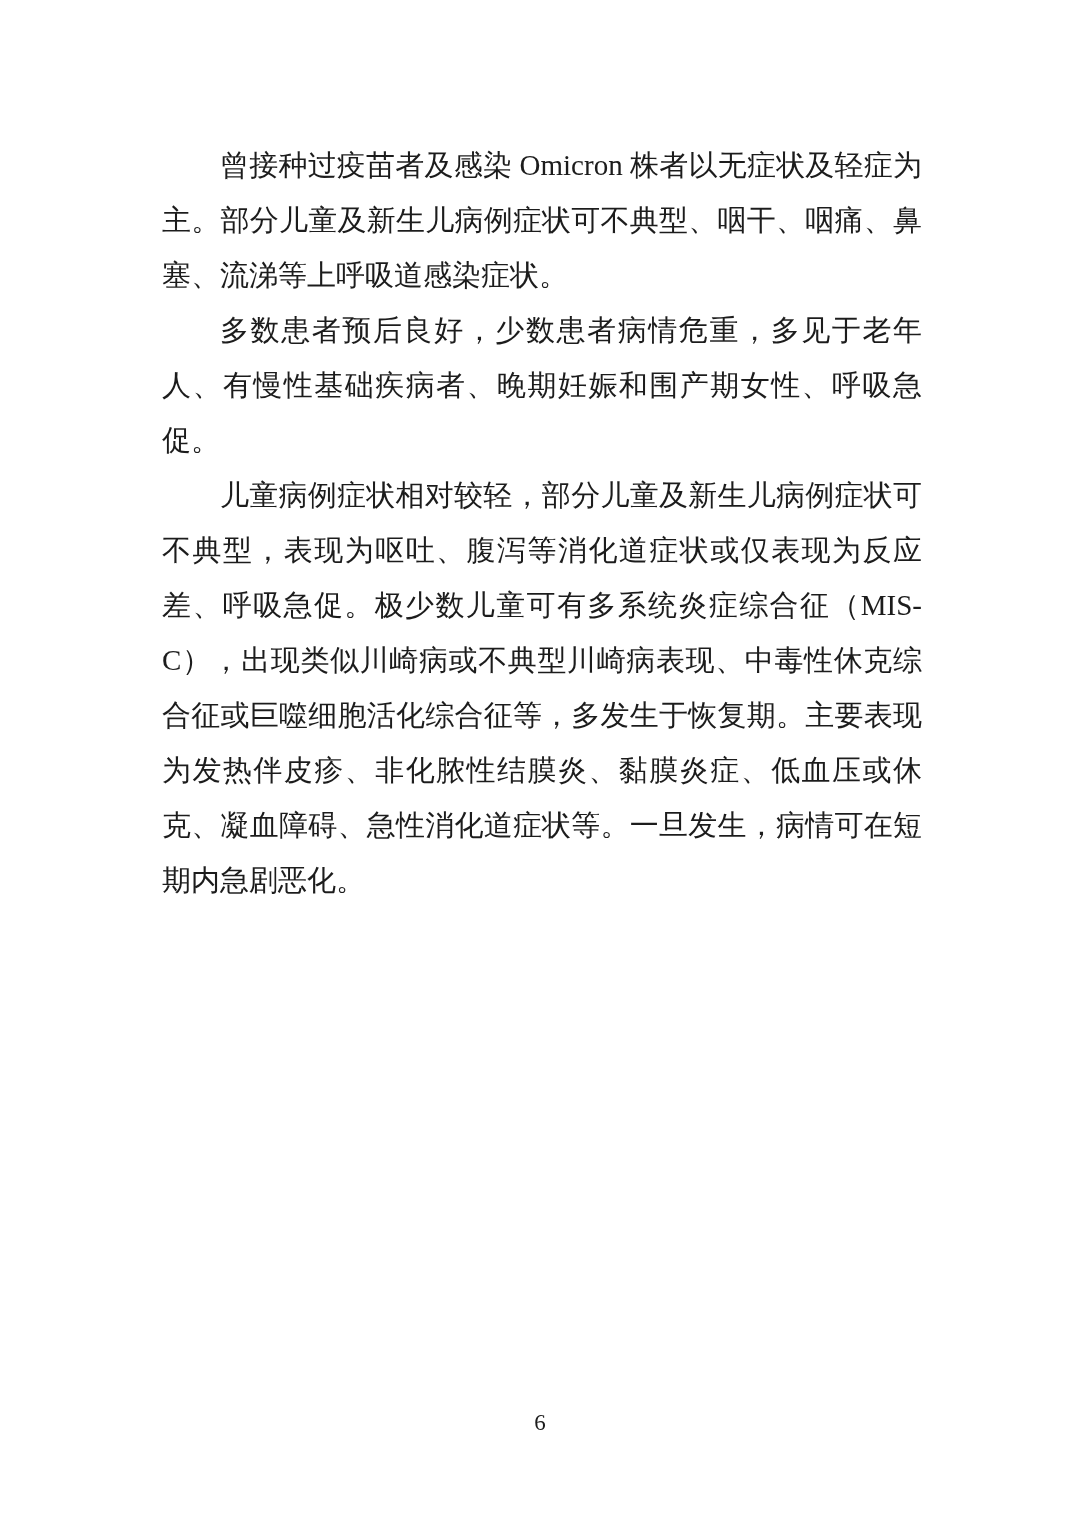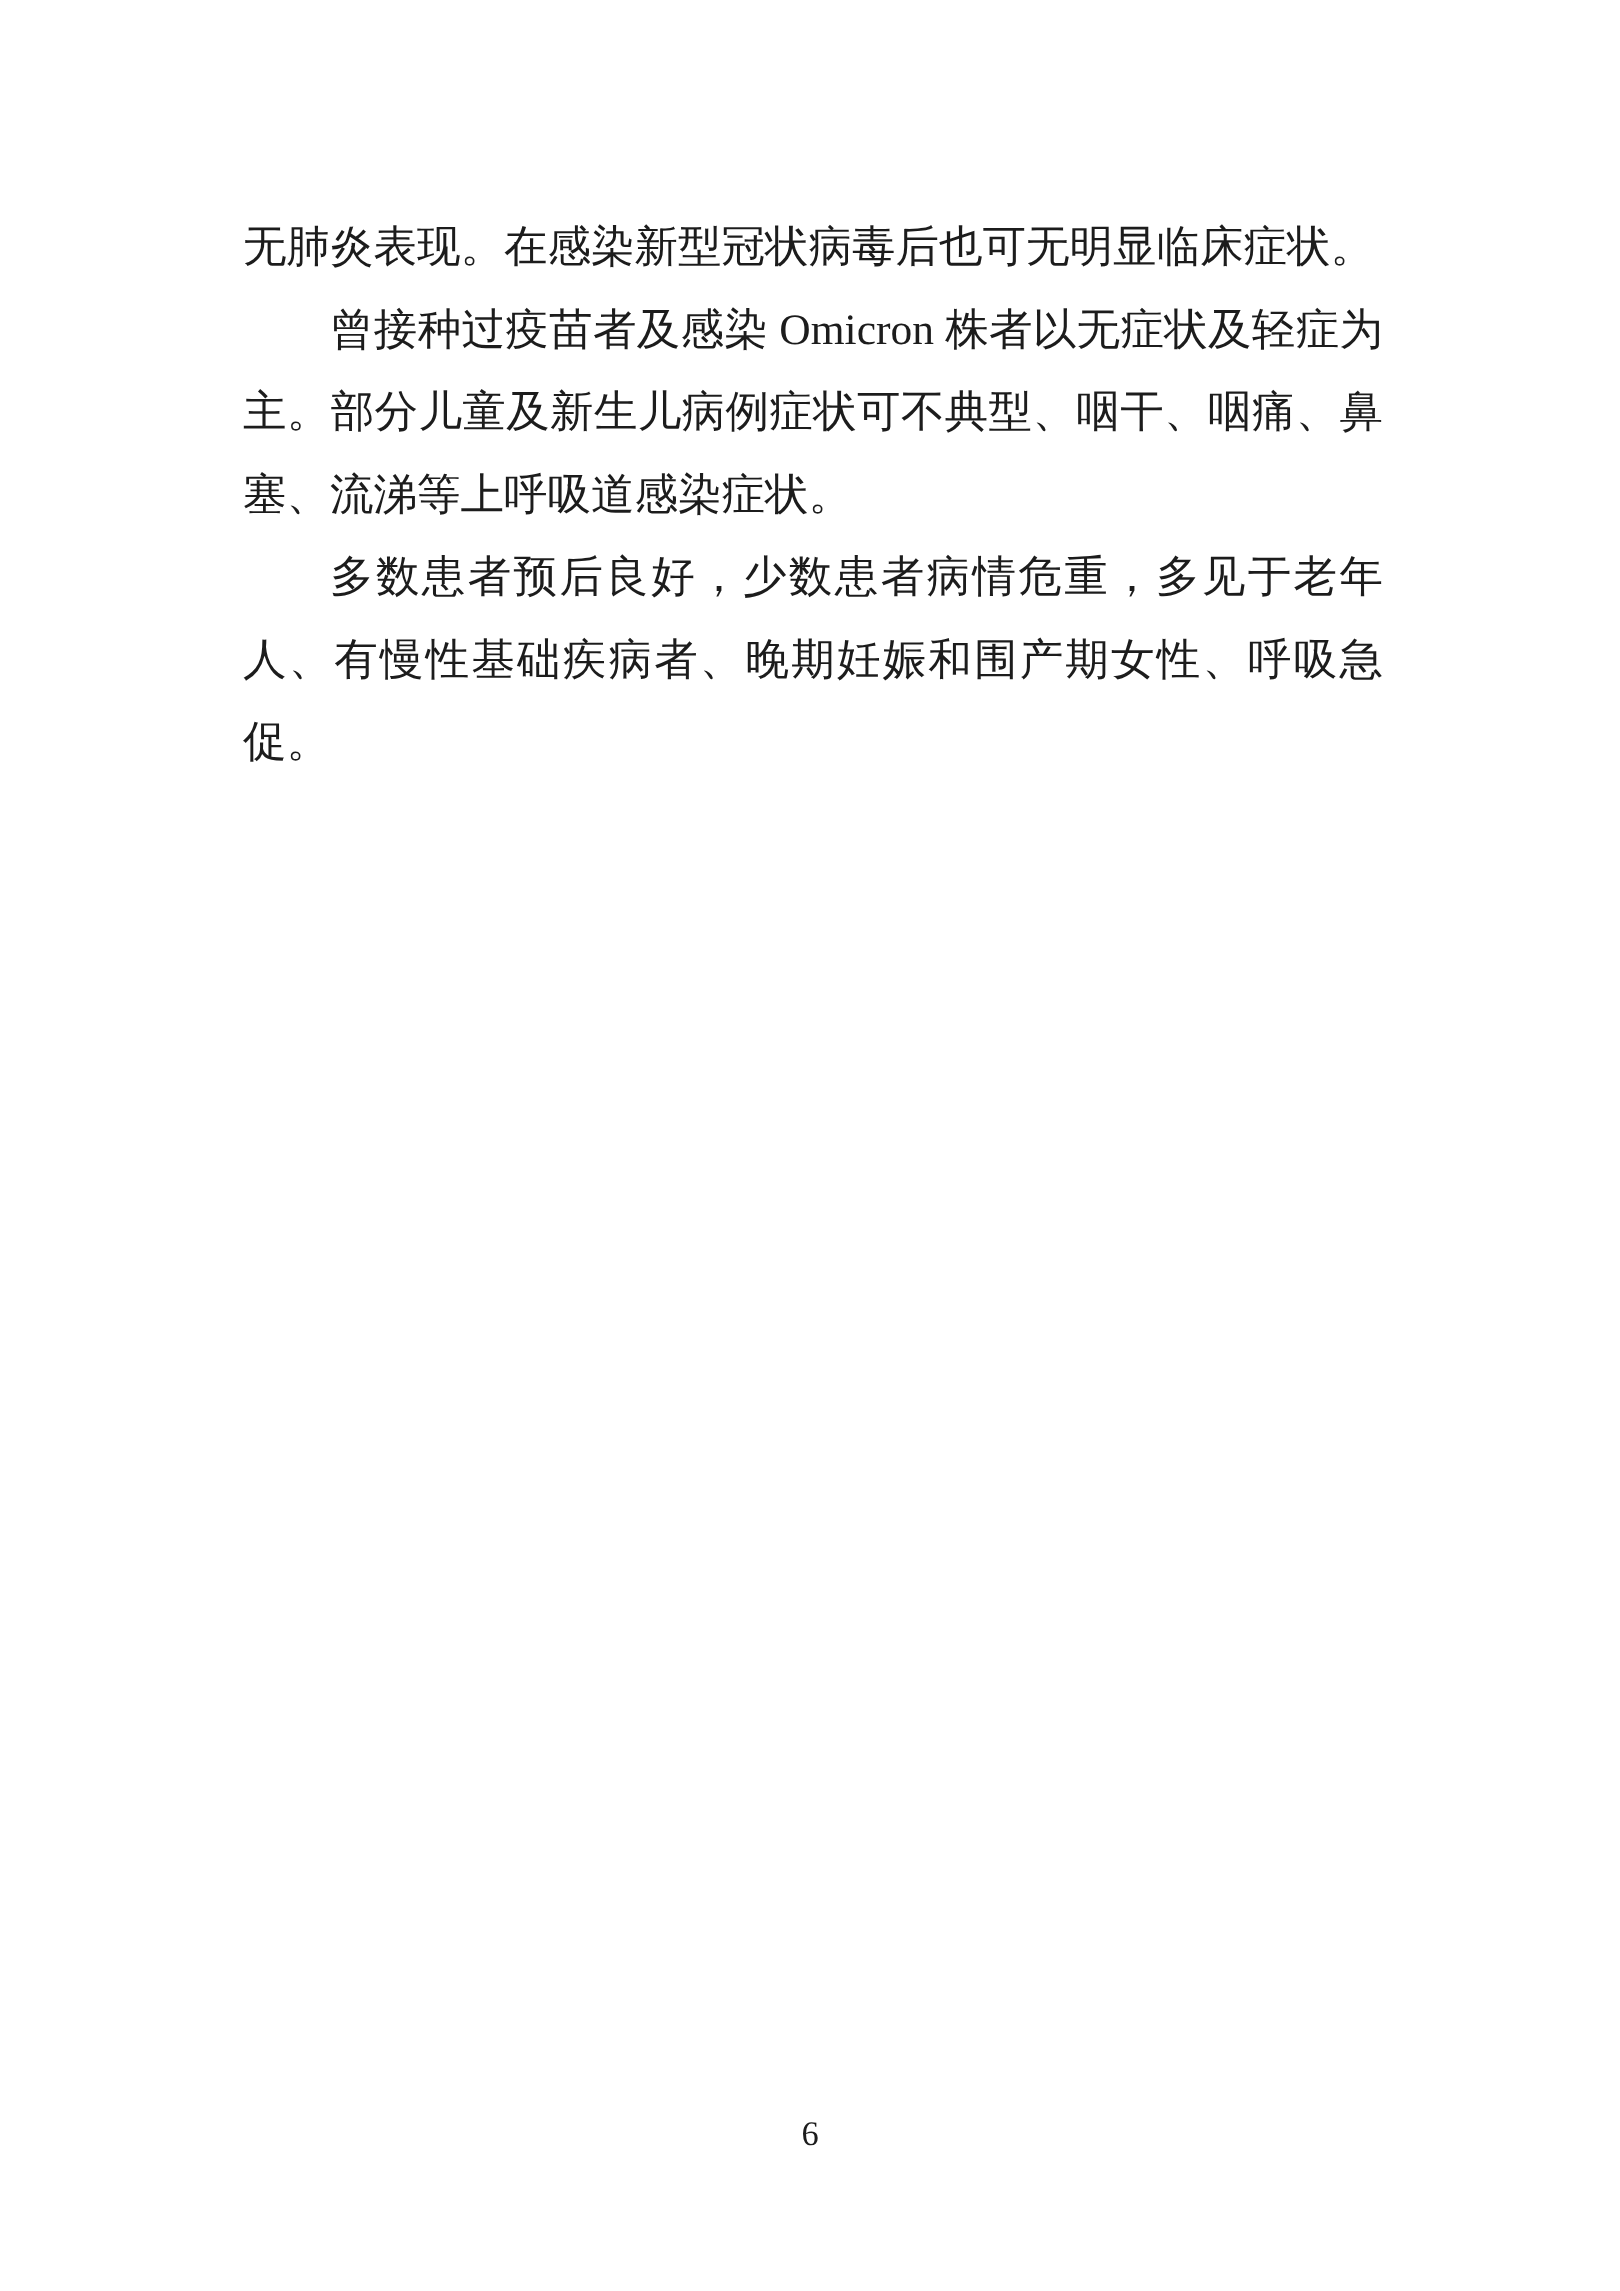--- a/index.html
+++ b/index.html
@@ -55,26 +55,26 @@
     color: #1c1c1c;
   }
 </style>
 </head>
 <body>
 
 <div class="page">
 
   <div class="text-block">
 
-    <p class="no-indent">无肺炎表现。在感染新型冠状病毒后也可无明显临床症状。</p>
 
     <p>曾接种过疫苗者及感染 Omicron 株者以无症状及轻症为主。部分儿童及新生儿病例症状可不典型、咽干、咽痛、鼻塞、流涕等上呼吸道感染症状。</p>
 
     <p>多数患者预后良好，少数患者病情危重，多见于老年人、有慢性基础疾病者、晚期妊娠和围产期女性、呼吸急促。</p>
 
+    <p>儿童病例症状相对较轻，部分儿童及新生儿病例症状可不典型，表现为呕吐、腹泻等消化道症状或仅表现为反应差、呼吸急促。极少数儿童可有多系统炎症综合征（MIS-C），出现类似川崎病或不典型川崎病表现、中毒性休克综合征或巨噬细胞活化综合征等，多发生于恢复期。主要表现为发热伴皮疹、非化脓性结膜炎、黏膜炎症、低血压或休克、凝血障碍、急性消化道症状等。一旦发生，病情可在短期内急剧恶化。</p>
 
 
 
 
   </div>
 
   <div class="page-number">6</div>
 
 </div>
 

